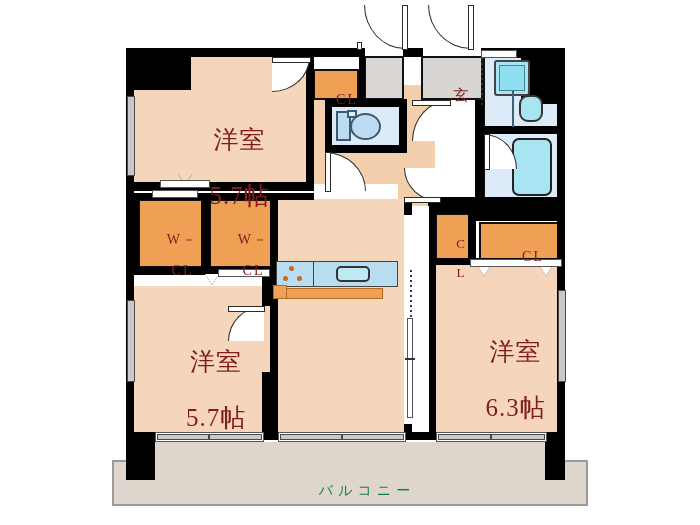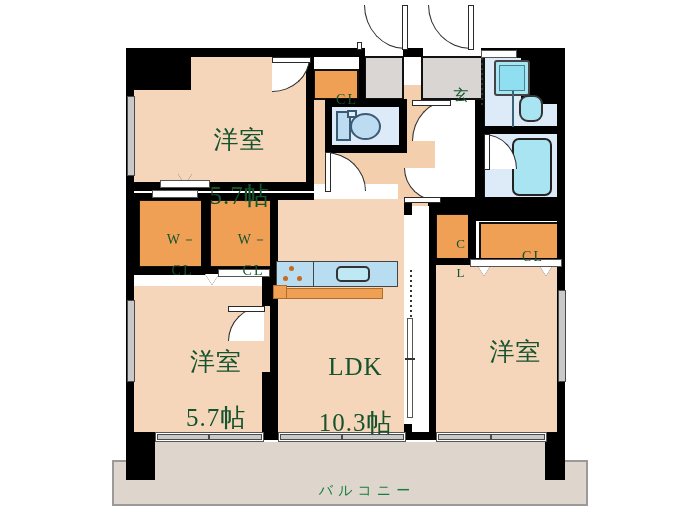--- a/index.html
+++ b/index.html
@@ -14,21 +14,21 @@
   .f-room   {background:#f6d6bb;}   
   .f-hall   {background:#f3cfae;}
   .f-cl     {background:#efa055;border:2px solid #111;}
   .f-gray   {background:#d8d5d2;border:2px solid #111;}
   .f-mb     {background:#d9d6d3;border:2px solid #111;}
   .f-wet    {background:#ddeaf7;border:2px solid #111;}
   .f-bal    {background:#ded5cc;}
   .wall     {background:#000000;}
 
   
-  .lab{position:absolute;text-align:center;color:#14532d;
+  .lab{position:absolute;text-align:center;color:#7f1d1d;
        letter-spacing:1px;line-height:1.12;white-space:pre;
        font-family:"Liberation Serif","DejaVu Serif",serif;}
   .lab.room{font-size:25px;}
   .lab.ldk{font-size:25px;}
   .lab.small{font-size:14px;letter-spacing:2px;}
   .lab.tiny{font-size:13px;letter-spacing:1px;}
   .lab.bal{font-size:14px;letter-spacing:5px;color:#15803d;}
   .lab.kanji{font-size:15px;}
 
   
@@ -247,26 +247,23 @@
     <span>5.7帖</span>
   </div>
 
   <div class="lab room" style="left:133px;top:320px;width:137px;">
     <span>洋室</span><br>
     <span>5.7帖</span>
   </div>
 
   <div class="lab room" style="left:440px;top:310px;width:122px;">
     <span>洋室</span><br>
-  </div>
-
-  <div class="lab ldk" style="left:278px;top:325px;width:126px;">
-    <span>LDK</span><br>
-    <span>10.3帖</span>
-  </div>
+    <span>6.3帖</span>
+  </div>
+
 
   <div class="lab small" style="left:138px;top:216px;width:67px;">
     <span>W－</span><br>
     <span>CL</span>
   </div>
 
   <div class="lab small" style="left:209px;top:216px;width:67px;">
     <span>W－</span><br>
     <span>CL</span>
   </div>

